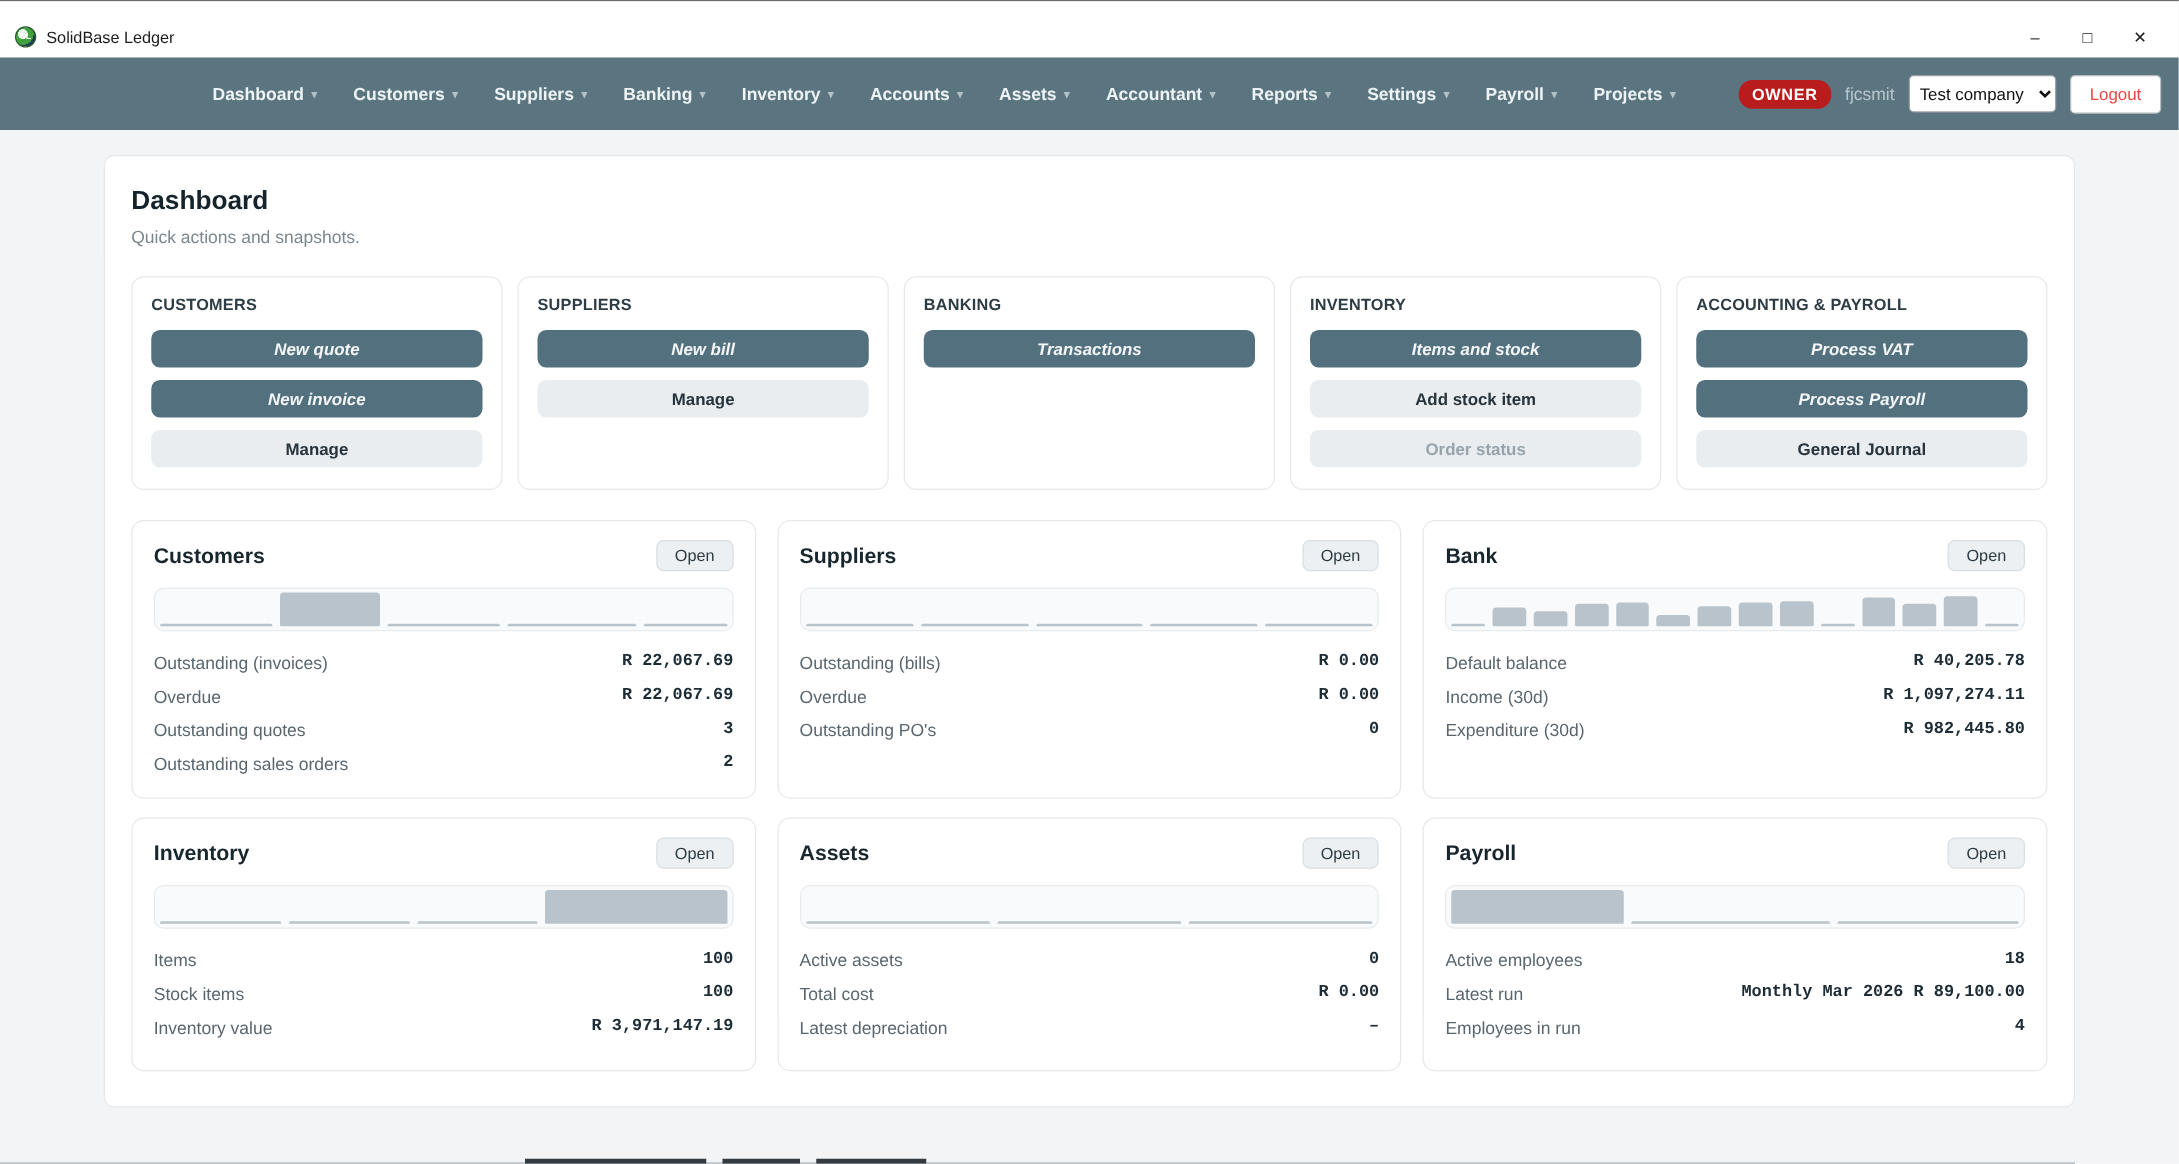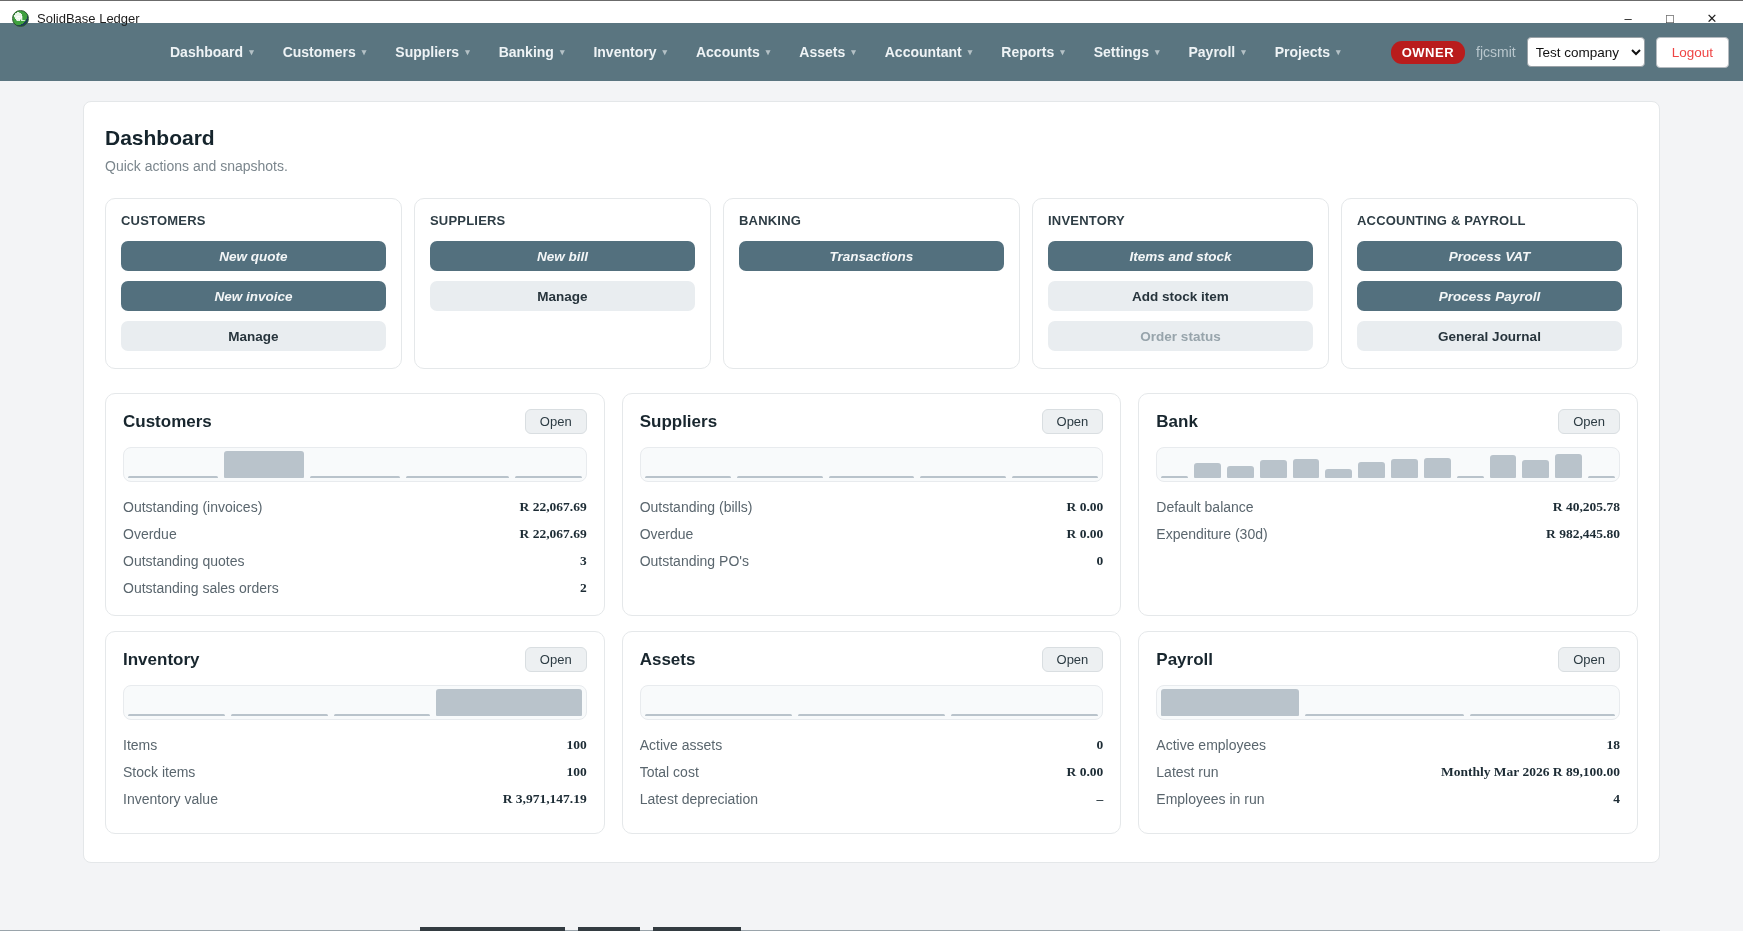--- a/index.html
+++ b/index.html
@@ -5,21 +5,21 @@
   * { margin:0; padding:0; box-sizing:border-box; }
   html,body { width:1743px; height:931px; overflow:hidden; }
   body {
     font-family:"Liberation Sans", sans-serif;
     background:#f3f4f6;
     position:relative;
     border-top:1px solid #6b6b6b;
   }
   
   .titlebar {
-    height:22px; background:#ffffff;
+    height:45px; background:#ffffff;
     display:flex; align-items:center; padding:12px 10px 0 12px;
   }
   .app-icon {
     width:17px; height:17px; border-radius:50%;
     background:radial-gradient(circle at 35% 35%, #e8f5e8 0 28%, #3fa13f 29% 62%, #1d3d57 63% 100%);
     border:1px solid #2c5a2c;
     display:inline-flex; align-items:center; justify-content:center;
     font-size:7px; font-weight:bold; color:#ffffff; margin-right:8px;
   }
   .app-title { font-size:13px; color:#1c1c1c; }
@@ -100,21 +100,21 @@
   }
   .spark {
     height:35px; background:#f8fafb; border:1px solid #e8ebee; border-radius:8px;
     display:flex; align-items:flex-end; gap:6px; padding:3px 4px; margin-bottom:11px;
     overflow:hidden;
   }
   .spark-bar { background:#b9c3cb; border-radius:3px 3px 1px 1px; min-height:2px; flex-basis:0; }
   .srow { display:flex; align-items:center; justify-content:space-between; padding:5.5px 0; }
   .slabel { font-size:14px; color:#5a666e; }
   .sval {
-    font-family:Liberation Serif, serif; font-size:13.5px; font-weight:bold; color:#1d2c35;
+    font-family:Liberation Mono, monospace; font-size:13.5px; font-weight:bold; color:#1d2c35;
   }
   
   .footer-line { position:absolute; bottom:0; left:0; width:1660px; height:1px; background:#9aa4ab; }
   .footer-frag { position:absolute; bottom:0; height:4px; background:#333b41; }
   .frag-a { left:420px; width:145px; }
   .frag-b { left:578px; width:62px; }
   .frag-c { left:653px; width:88px; }
 </style>
 </head>
 <body>
@@ -299,20 +299,24 @@
           <div class="spark-bar" style="height: 85%; flex-grow: 1;"></div>
           <div class="spark-bar" style="height: 65%; flex-grow: 1;"></div>
           <div class="spark-bar" style="height: 90%; flex-grow: 1;"></div>
           <div class="spark-bar" style="height: 6%; flex-grow: 1;"></div>
         </div>
       <div class="srow">
           <span class="slabel">Default balance</span>
           <span class="sval">R 40,205.78</span>
         </div>
       <div class="srow">
+          <span class="slabel">Income (30d)</span>
+          <span class="sval">R 1,097,274.11</span>
+        </div>
+      <div class="srow">
           <span class="slabel">Expenditure (30d)</span>
           <span class="sval">R 982,445.80</span>
         </div>
     </div>
 
     <div class="scard">
       <div class="scard-head">
         <span class="stitle">Inventory</span>
         <button class="open-chip">Open</button>
       </div>

